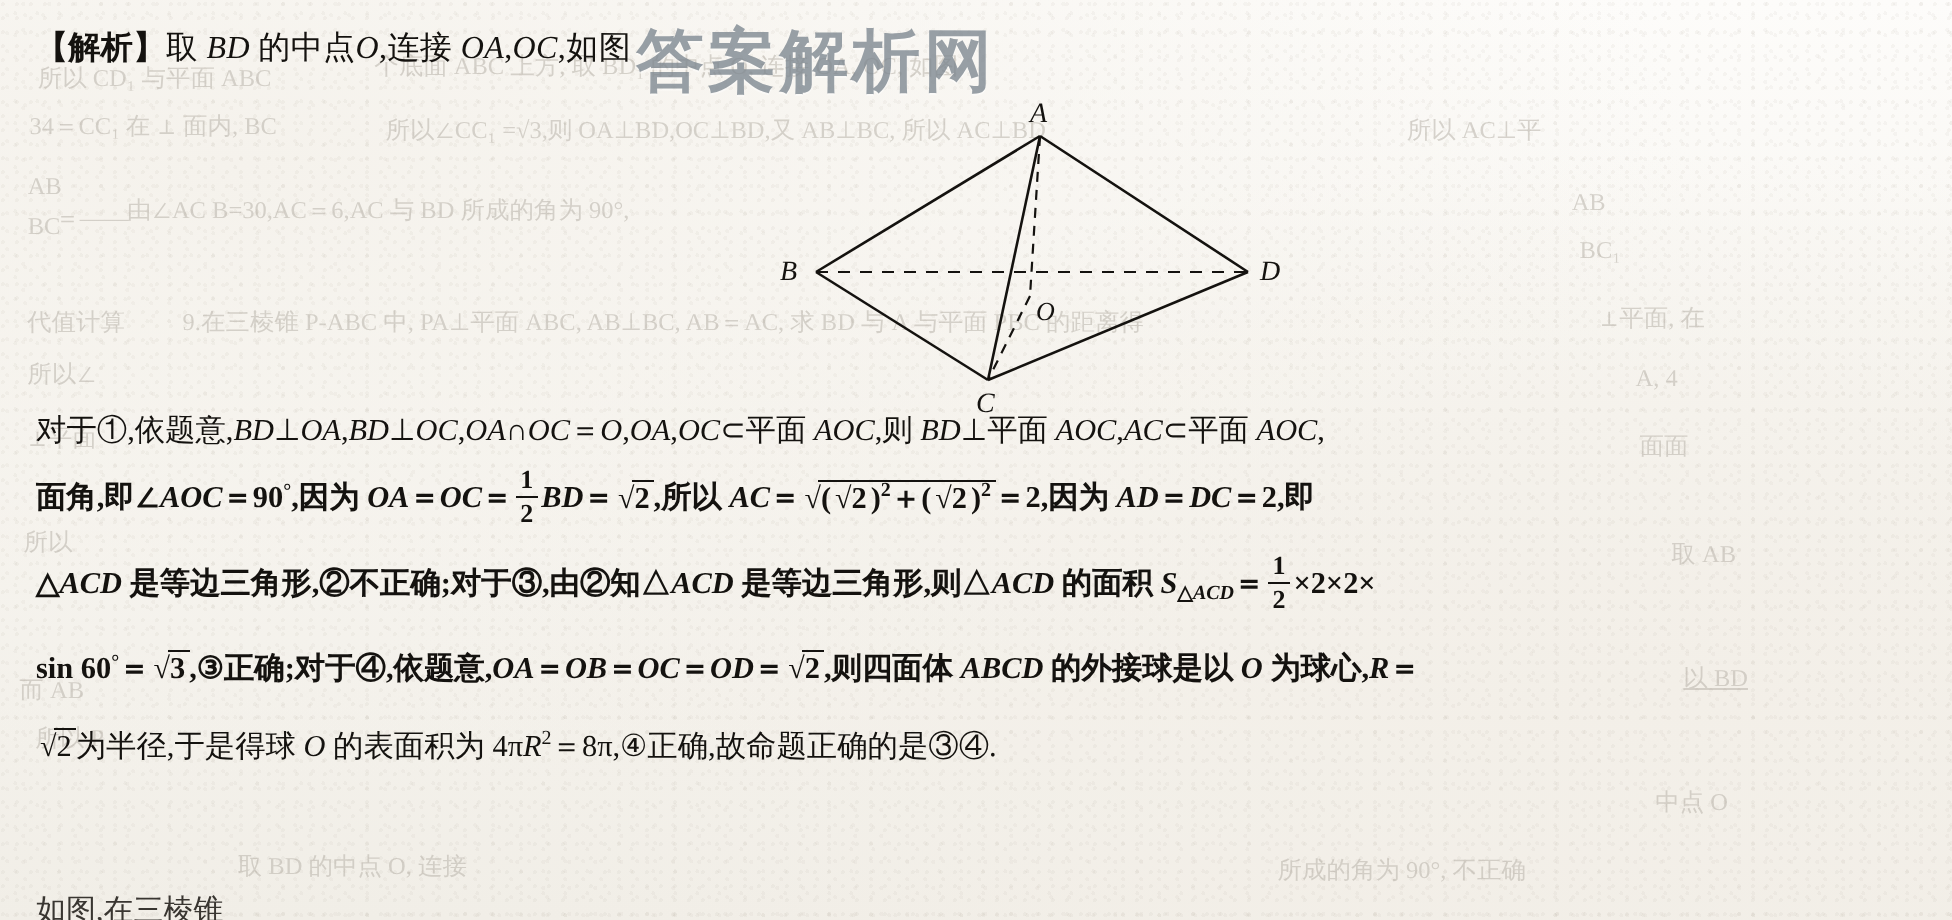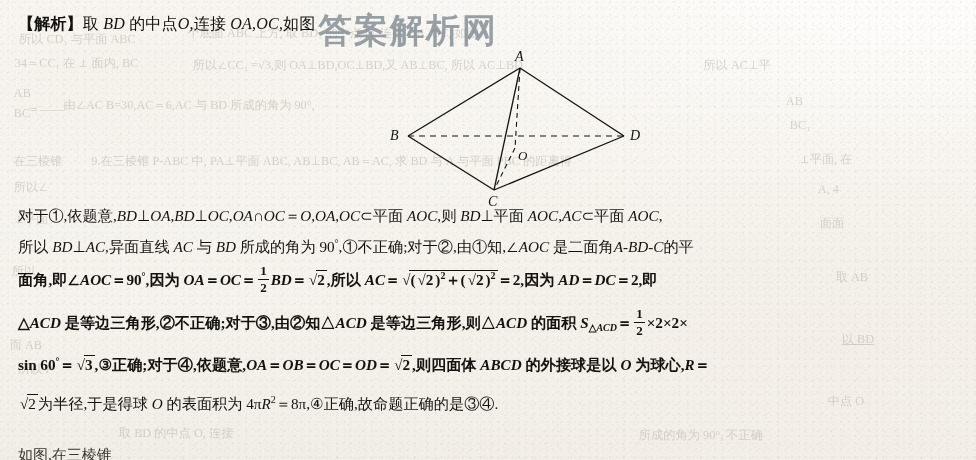--- a/index.html
+++ b/index.html
@@ -175,21 +175,21 @@
       <div style="left: 20px; top: 30px;">所以 CD₁ 与平面 ABC</div>
       <div style="left: 16px; top: 54px;">34＝CC₁ 在 ⊥ 面内, BC</div>
       <div style="left: 196px; top: 56px;">所以∠CC₁ =√3,则 OA⊥BD,OC⊥BD,又 AB⊥BC, 所以 AC⊥BD</div>
       <div style="left: 704px; top: 56px;">所以 AC⊥平</div>
       <div style="left: 14px; top: 84px;">AB</div>
       <div style="left: 28px; top: 100px;">＝——</div>
       <div style="left: 14px; top: 104px;">BC</div>
       <div style="left: 66px; top: 96px;">由∠AC B=30,AC＝6,AC 与 BD 所成的角为 90°,</div>
       <div style="left: 786px; top: 92px;">AB</div>
       <div style="left: 790px; top: 116px;">BC₁</div>
-      <div style="left: 14px; top: 152px;">在三棱锥</div>
+      <div style="left: 14px; top: 152px;">代值计算</div>
       <div style="left: 96px; top: 152px;">9.在三棱锥 P-ABC 中, PA⊥平面 ABC, AB⊥BC, AB＝AC, 求 BD 与 A 与平面 PBC 的距离得</div>
       <div style="left: 800px; top: 150px;">⊥平面, 在</div>
       <div style="left: 14px; top: 178px;">所以∠</div>
       <div style="left: 802px; top: 180px; margin-left: 16px;">A, 4</div>
       <div style="left: 14px; top: 210px;">⊥平面</div>
       <div style="left: 820px; top: 214px;">面面</div>
       <div style="left: 12px; top: 262px;">所以</div>
       <div style="left: 836px; top: 268px;">取 AB</div>
       <div style="left: 10px; top: 336px; font-family: Liberation Serif, serif;">而 AB</div>
       <div style="left: 842px; top: 330px; text-decoration: underline;">以 BD</div>
@@ -228,23 +228,20 @@
         <text x="146" y="112" font-family="Liberation Serif, serif" font-style="italic" font-size="13" fill="#14120f">O</text>
       </svg>
     </div>
 
     <div class="body-text">
 
       <div class="ln">
         对于①,依题意,<span class="ital">BD</span>⊥<span class="ital">OA</span>,<span class="ital">BD</span>⊥<span class="ital">OC</span>,<span class="ital">OA</span>∩<span class="ital">OC</span>＝<span class="ital">O</span>,<span class="ital">OA</span>,<span class="ital">OC</span>⊂平面 <span class="ital">AOC</span>,则 <span class="ital">BD</span>⊥平面 <span class="ital">AOC</span>,<span class="ital">AC</span>⊂平面 <span class="ital">AOC</span>,
       </div>
 
-      <div class="ln">
-        所以 <span class="ital">BD</span>⊥<span class="ital">AC</span>,异面直线 <span class="ital">AC</span> 与 <span class="ital">BD</span> 所成的角为 90<span class="circ">°</span>,①不正确;对于②,由①知,∠<span class="ital">AOC</span> 是二面角<span class="ital">A-BD-C</span>的平
-      </div>
 
       <div class="ln tall">
         面角,即∠<span class="ital">AOC</span>＝90<span class="circ">°</span>,因为 <span class="ital">OA</span>＝<span class="ital">OC</span>＝<span class="frac"><span class="num">1</span><span class="den">2</span></span><span class="ital">BD</span>＝<span class="sqrt"><span class="rad">√</span><span class="under">2</span></span>,所以 <span class="ital">AC</span>＝<span class="sqrt"><span class="rad">√</span><span class="under">(<span class="sqrt"><span class="rad">√</span><span class="under">2</span></span>)<span class="sup">2</span>＋(<span class="sqrt"><span class="rad">√</span><span class="under">2</span></span>)<span class="sup">2</span></span></span>＝2,因为 <span class="ital">AD</span>＝<span class="ital">DC</span>＝2,即
       </div>
 
       <div class="ln tall">
         △<span class="ital">ACD</span> 是等边三角形,②不正确;对于③,由②知△<span class="ital">ACD</span> 是等边三角形,则△<span class="ital">ACD</span> 的面积 <span class="ital">S</span><span class="sub">△<span class="ital">ACD</span></span>＝<span class="frac"><span class="num">1</span><span class="den">2</span></span>×2×2×
       </div>
 
       <div class="ln tall">

